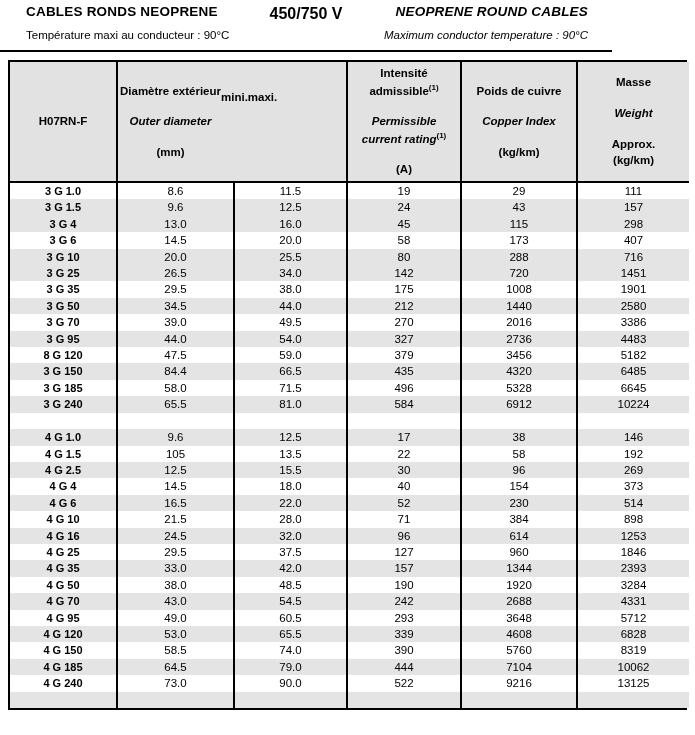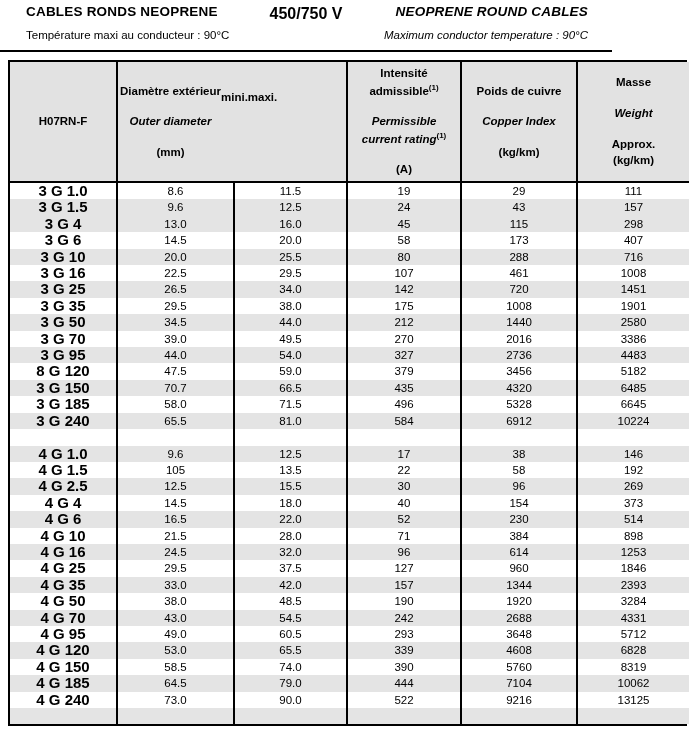--- a/index.html
+++ b/index.html
@@ -111,21 +111,21 @@
     text-align: center;
     font-size: 11.5px;
     height: 16.4px;
     line-height: 16.4px;
     padding: 0;
     white-space: nowrap;
   }
   tbody td:last-child { border-right: none; }
   tbody td.name {
     font-weight: bold;
-    font-size: 15px;
+    font-size: 11px;
   }
   tbody tr.shade td { background: #e4e4e4; }
   tbody tr.plain td { background: #ffffff; }
   tbody tr.gap td { background: #ffffff; height: 16.4px; }
   tbody tr.tail td { background: #e4e4e4; height: 16.4px; }
 </style>
 </head>
 <body>
 
 <div class="title-band">
@@ -222,28 +222,20 @@
           <td>407</td>
         </tr>
         <tr class="shade">
           <td class="name">3 G 10</td>
           <td>20.0</td>
           <td>25.5</td>
           <td>80</td>
           <td>288</td>
           <td>716</td>
         </tr>
-        <tr class="plain">
-          <td class="name">3 G 16</td>
-          <td>22.5</td>
-          <td>29.5</td>
-          <td>107</td>
-          <td>461</td>
-          <td>1008</td>
-        </tr>
         <tr class="shade">
           <td class="name">3 G 25</td>
           <td>26.5</td>
           <td>34.0</td>
           <td>142</td>
           <td>720</td>
           <td>1451</td>
         </tr>
         <tr class="plain">
           <td class="name">3 G 35</td>
@@ -280,21 +272,21 @@
         <tr class="plain">
           <td class="name">8 G 120</td>
           <td>47.5</td>
           <td>59.0</td>
           <td>379</td>
           <td>3456</td>
           <td>5182</td>
         </tr>
         <tr class="shade">
           <td class="name">3 G 150</td>
-          <td>70.7</td>
+          <td>84.4</td>
           <td>66.5</td>
           <td>435</td>
           <td>4320</td>
           <td>6485</td>
         </tr>
         <tr class="plain">
           <td class="name">3 G 185</td>
           <td>58.0</td>
           <td>71.5</td>
           <td>496</td>

